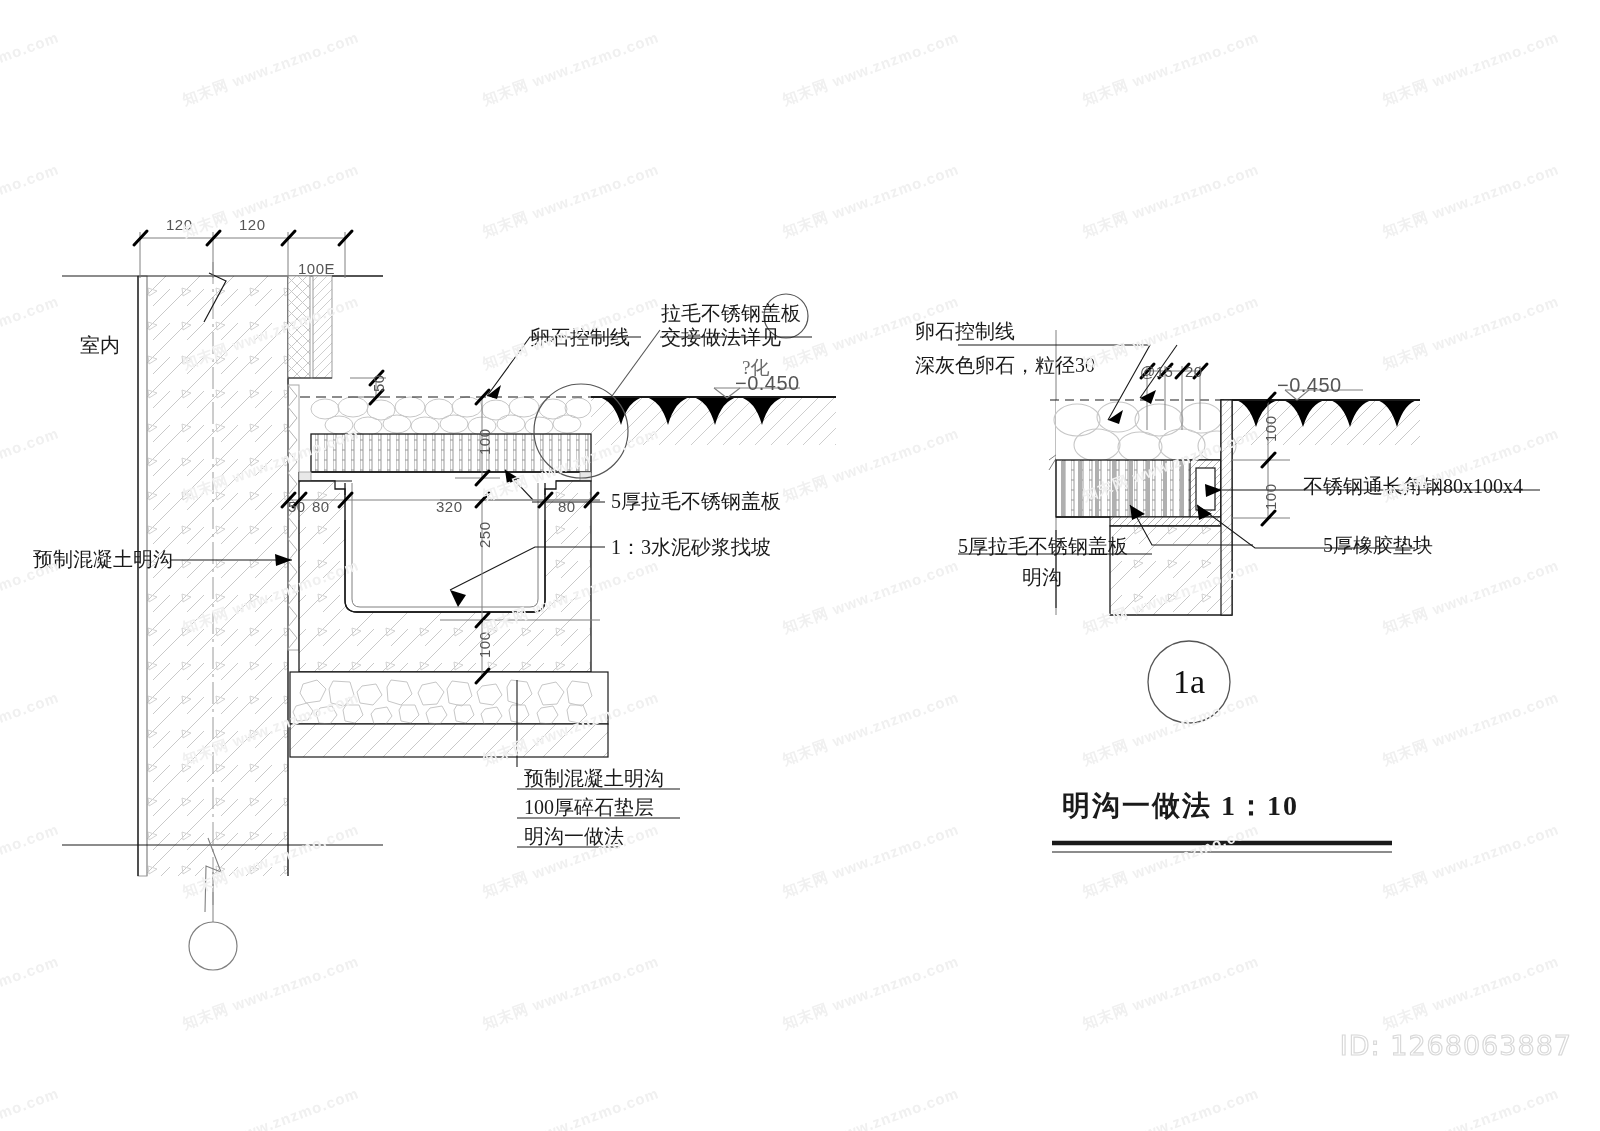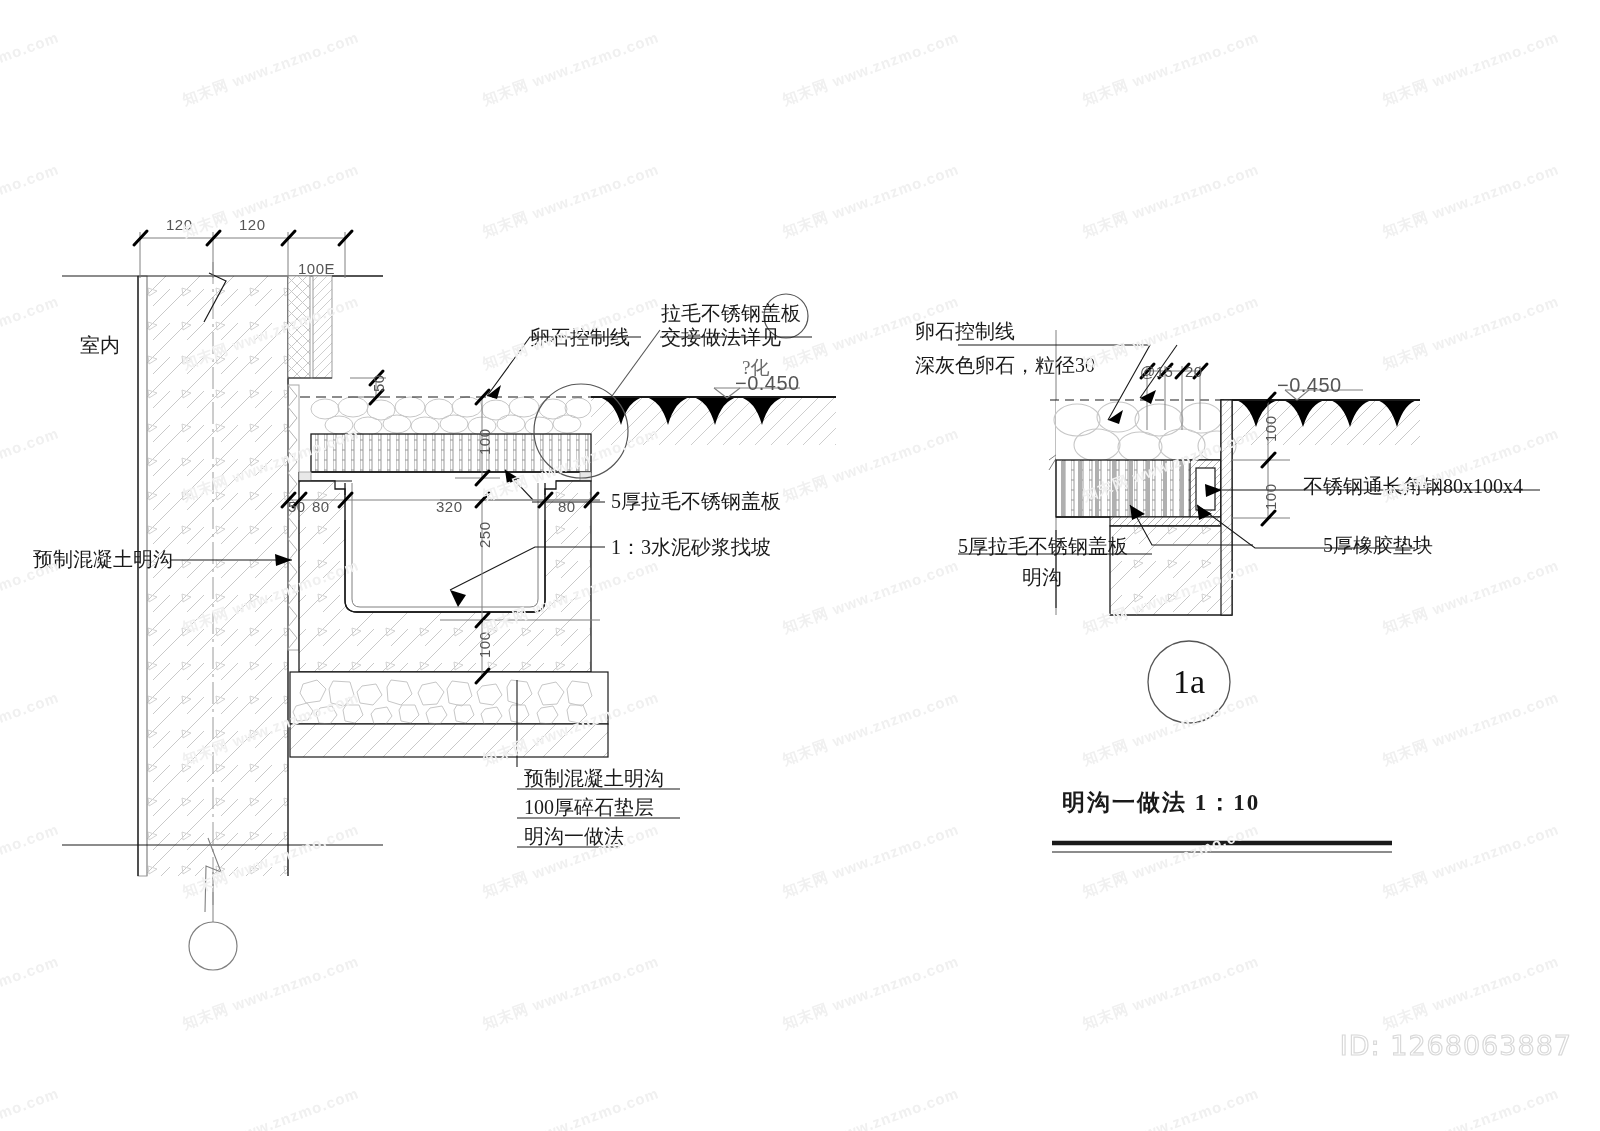--- a/index.html
+++ b/index.html
@@ -6,21 +6,21 @@
   body{width:1600px;height:1131px;position:relative;overflow:hidden;
        font-family:"Liberation Serif","DejaVu Serif",serif;color:#111;}
   #stage{position:absolute;left:0;top:0;width:1600px;height:1131px;}
   svg.layer{position:absolute;left:0;top:0;width:1600px;height:1131px;}
   .txt{position:absolute;white-space:nowrap;font-family:"Liberation Serif","DejaVu Serif",serif;color:#1a1a1a;}
   .dim{position:absolute;white-space:nowrap;font-family:"Liberation Sans","DejaVu Sans",sans-serif;
        color:#555;font-size:15px;letter-spacing:.5px;}
   .dimv{transform-origin:left top;}
   .cn{font-size:20px;}
   .cnsm{font-size:19px;}
-  .titlecn{font-size:23px;font-weight:700;letter-spacing:2px;}
+  .titlecn{font-size:28px;font-weight:700;letter-spacing:2px;}
   .bubble{position:absolute;border:1.3px solid #555;border-radius:50%;
           display:flex;align-items:center;justify-content:center;}
   .bubble span{font-size:34px;font-family:"Liberation Serif",serif;}
   .wm{position:absolute;color:#f0f0f0;font-family:"Liberation Sans","DejaVu Sans",sans-serif;
       font-size:15px;font-weight:700;white-space:nowrap;pointer-events:none;
       transform:rotate(-20deg);transform-origin:left top;letter-spacing:1px;}
   #brand{position:absolute;right:28px;bottom:70px;text-align:center;pointer-events:none;}
   #brand .logo{font-size:52px;font-weight:700;letter-spacing:8px;
        color:#fff;-webkit-text-stroke:1.6px #d8d8d8;font-family:"DejaVu Sans",sans-serif;}
   #brand .idn{font-size:27px;color:#fff;-webkit-text-stroke:1.2px #d9d9d9;

